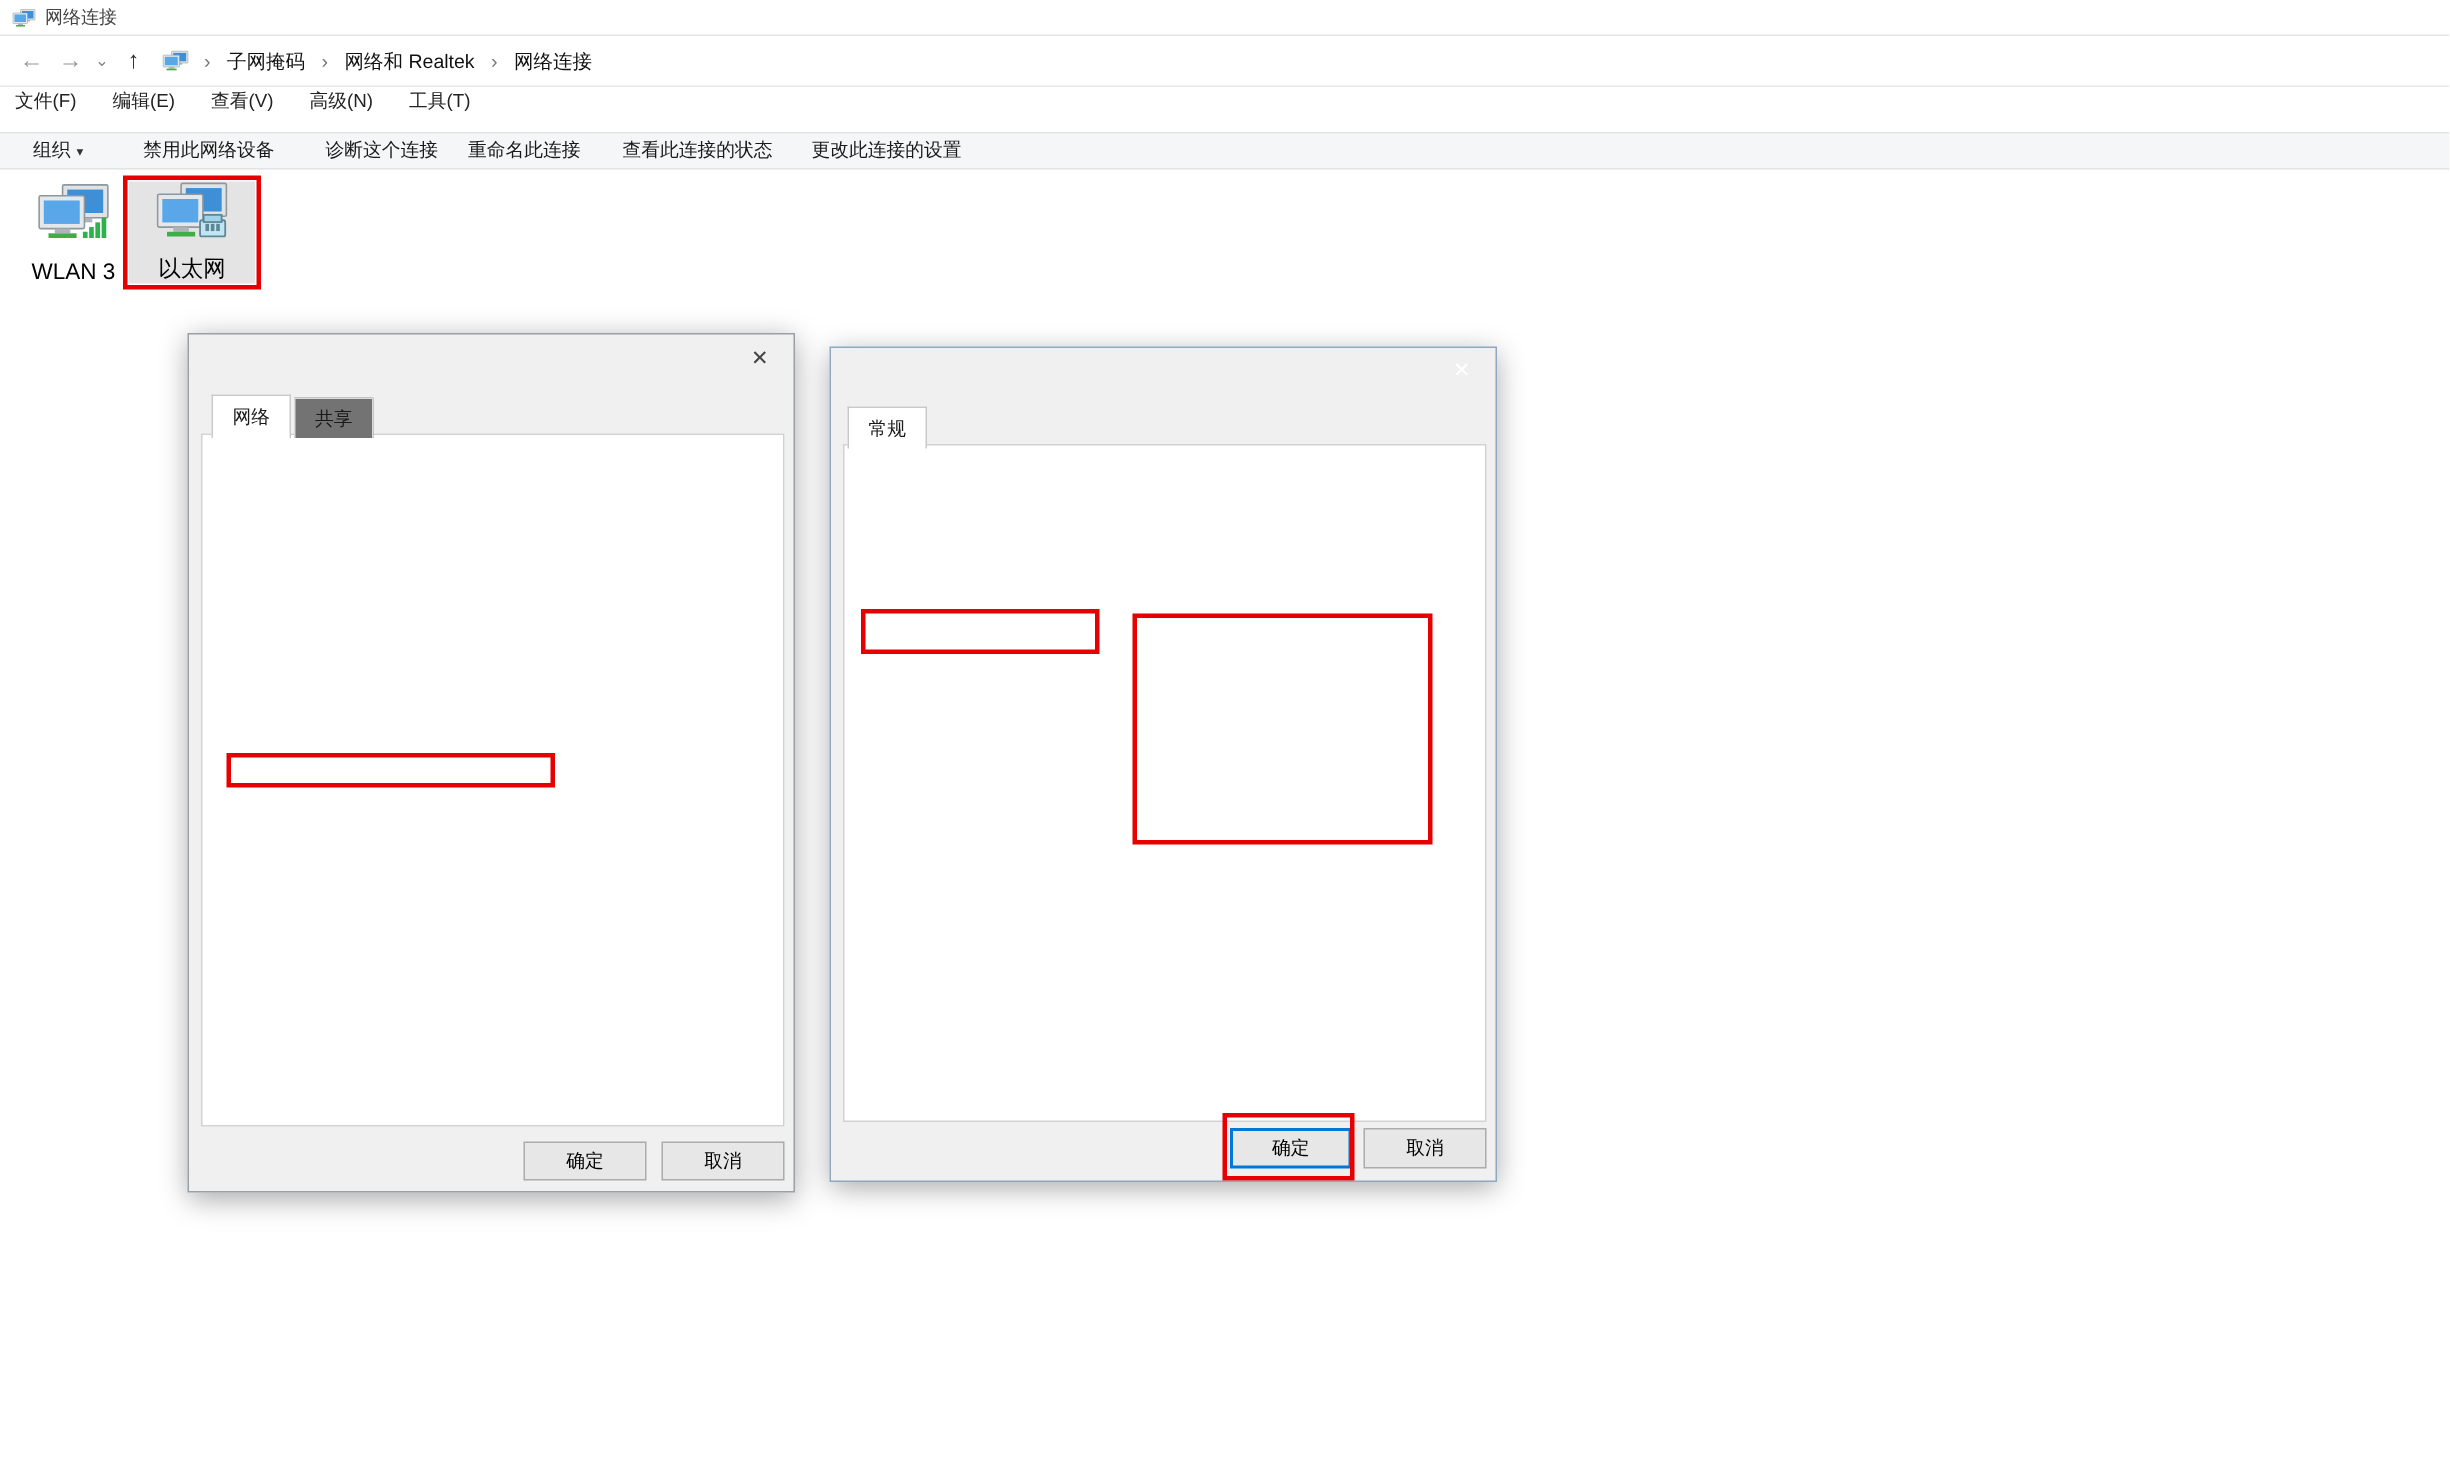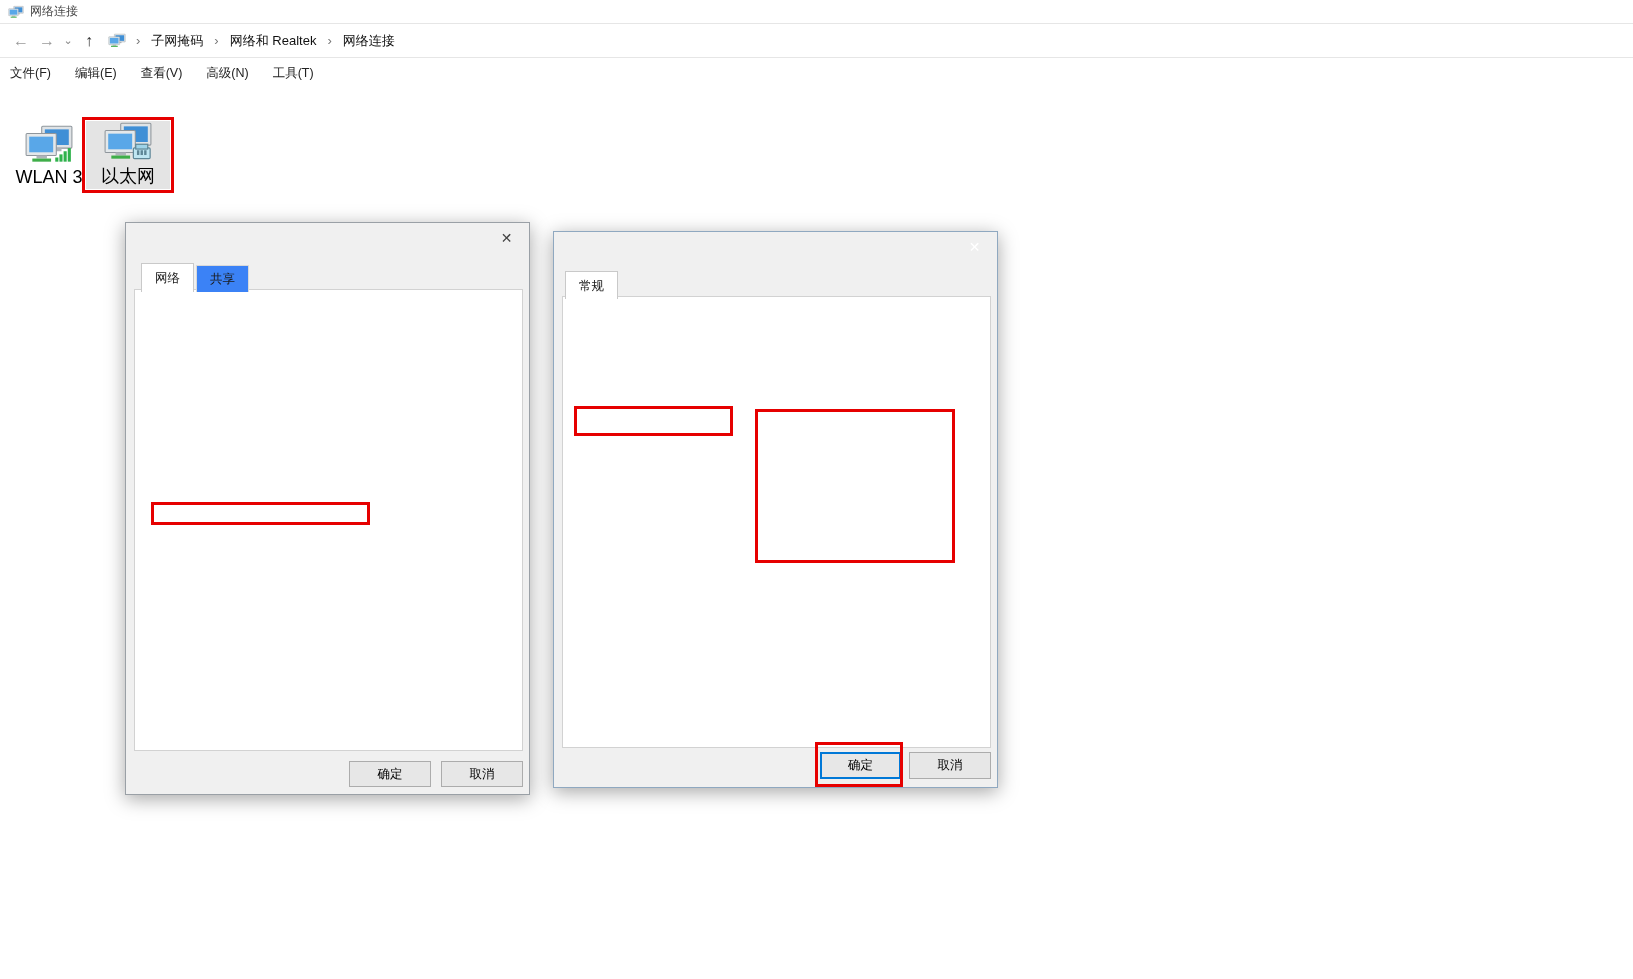--- a/index.html
+++ b/index.html
@@ -8,41 +8,41 @@
   
   .titlebar{position:absolute;left:0;top:0;width:100%;height:23px;display:flex;align-items:center;gap:6px;padding-left:8px;box-sizing:border-box;}
   .titlebar .t{font-size:12px;color:#444;}
   .navrow{position:absolute;left:0;top:23px;width:100%;height:35px;border-top:1px solid #e6e6e6;border-bottom:1px solid #e6e6e6;display:flex;align-items:center;box-sizing:border-box;}
   .navbtn{width:26px;text-align:center;font-size:16px;color:#999;cursor:default;}
   .navbtn.up{color:#333;}
   .navbtn.small{width:16px;font-size:11px;color:#888;}
   .crumb{display:flex;align-items:center;gap:8px;margin-left:10px;font-size:13px;color:#111;}
   .crumb .sep{color:#777;font-size:13px;}
   .crumb .item{padding:2px 3px;}
-  .menurow{position:absolute;left:0;top:59px;width:100%;height:28px;display:flex;align-items:center;gap:24px;padding-left:10px;box-sizing:border-box;font-size:12.5px;color:#222;}
+  .menurow{position:absolute;left:0;top:59px;width:100%;height:28px;display:flex;gap:24px;padding-left:10px;box-sizing:border-box;font-size:12.5px;color:#222;}
   .toolbar{position:absolute;left:0;top:88px;width:100%;height:25px;background:#f5f6f7;border-top:1px solid #e2e3e4;border-bottom:1px solid #e2e3e4;display:flex;align-items:center;box-sizing:border-box;font-size:12.5px;color:#1a1a1a;}
   .toolbar .ti{margin-left:22px;white-space:nowrap;}
   .toolbar .arrow{font-size:9px;color:#333;margin-left:4px;}
 
   
-  .tile{position:absolute;display:flex;flex-direction:column;align-items:center;justify-content:center;font-size:18px;color:#000;}
+  .tile{position:absolute;display:flex;flex-direction:column;align-items:center;justify-content:space-between;font-size:15px;color:#000;}
   .tile.sel{background:#e4e4e4;}
   .tile .lbl{margin-top:2px;}
 
   
   .dialog{position:absolute;background:#f0f0f0;box-shadow:0 4px 18px rgba(0,0,0,.35);box-sizing:border-box;}
   .d1{left:125px;top:222px;width:405px;height:573px;border:1px solid #9aa0a6;}
   .d2{left:553px;top:231px;width:445px;height:557px;border:1px solid #8fa8c0;}
   .d1 .dtitle{height:30px;display:flex;align-items:center;gap:7px;padding-left:12px;font-size:12.5px;color:#000;}
   .d1 .dclose{position:absolute;right:0;top:0;width:45px;height:30px;display:flex;align-items:center;justify-content:center;color:#444;font-size:14px;}
   .d2 .dtitle{height:29px;background:#0078d7;color:#fff;display:flex;align-items:center;padding-left:13px;font-size:12.5px;}
   .d2 .dclose{position:absolute;right:0;top:0;width:45px;height:29px;display:flex;align-items:center;justify-content:center;color:#fff;font-size:14px;}
 
   .tabs{position:absolute;display:flex;}
-  .tab{padding:5px 13px 4px;border:1px solid #d9d9d9;border-bottom:none;background:#3b82f6;font-size:12.5px;margin-right:2px;position:relative;}
+  .tab{padding:5px 13px 4px;border:1px solid #d9d9d9;border-bottom:none;background:#737373;font-size:12.5px;margin-right:2px;position:relative;}
   .tab.active{background:#fff;border-color:#c9c9c9;z-index:3;padding-top:6px;margin-top:-2px;}
   .page{position:absolute;background:#fff;border:1px solid #d2d2d2;box-sizing:border-box;z-index:1;}
 
   .label{position:absolute;font-size:12.5px;color:#000;white-space:nowrap;}
   .box{position:absolute;background:#fff;border:1px solid #999;box-sizing:border-box;}
 
   .btn{position:absolute;background:#e7e7e7;border:1px solid #acacac;display:flex;align-items:center;justify-content:center;font-size:12.5px;color:#000;box-sizing:border-box;}
   .btn.disabled{background:#d9d9d9;border-color:#c2c2c2;color:#7f7f7f;}
   .btn.default{border:2px solid #0078d7;}
 
@@ -142,20 +142,28 @@
   </div>
 
   <div class="menurow">
     <span>文件(F)</span>
     <span>编辑(E)</span>
     <span>查看(V)</span>
     <span>高级(N)</span>
     <span>工具(T)</span>
   </div>
 
+  <div class="toolbar">
+    <span class="ti"><span>组织</span><span class="arrow">▾</span></span>
+    <span class="ti" style="margin-left:40px">禁用此网络设备</span>
+    <span class="ti" style="margin-left:34px">诊断这个连接</span>
+    <span class="ti" style="margin-left:20px">重命名此连接</span>
+    <span class="ti" style="margin-left:28px">查看此连接的状态</span>
+    <span class="ti" style="margin-left:26px">更改此连接的设置</span>
+  </div>
 
   <div class="tile" style="left:14px;top:122px;width:70px;height:68px">
     <svg width="50" height="40" viewBox="0 0 48 38">
       <use href="#sym-monitors"></use>
       <g transform="translate(30,22)">
           <use href="#sym-bars"></use>
         </g>
     </svg>
     <span class="lbl">WLAN 3</span>
   </div>

